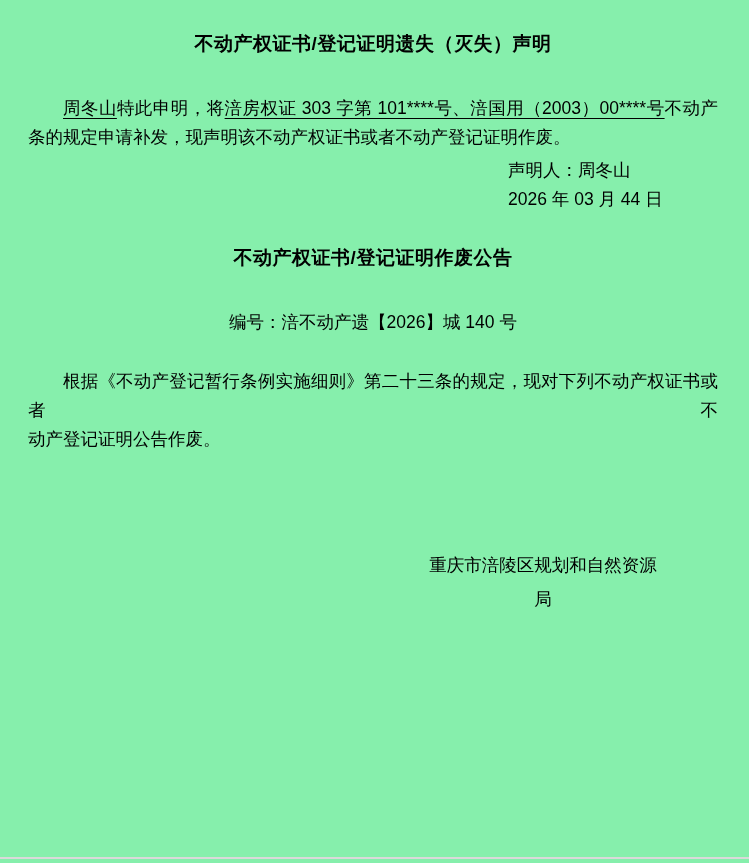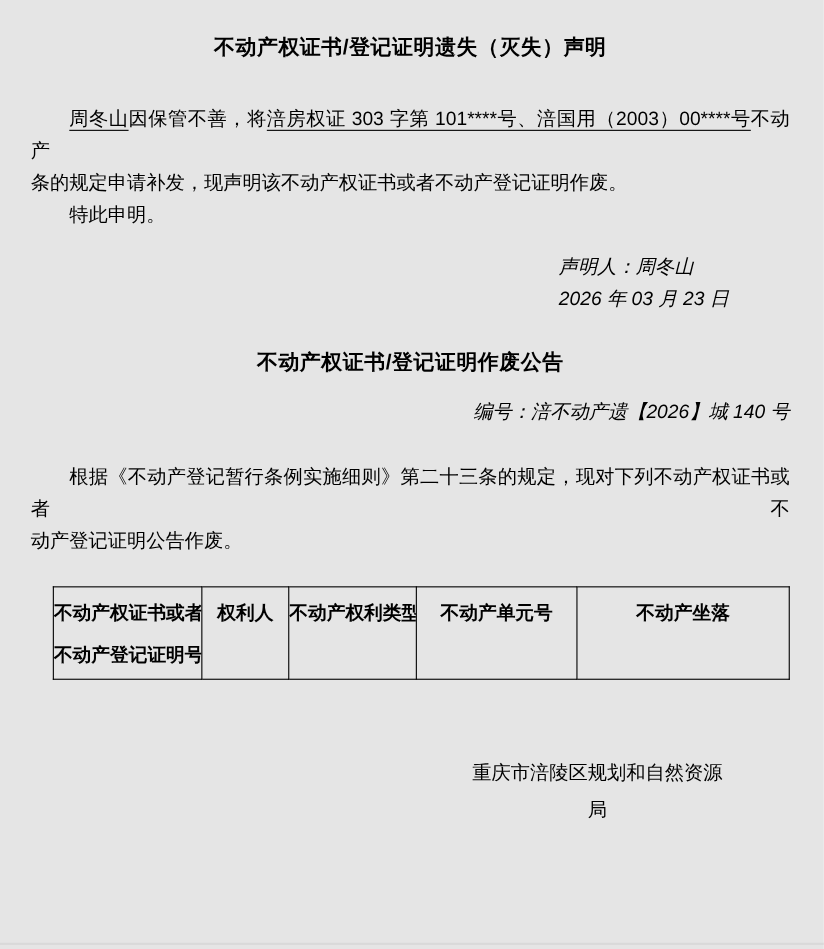--- a/index.html
+++ b/index.html
@@ -6,21 +6,21 @@
   html, body { background: #ffffff; }
   body {
     width: 749px;
     font-family: "Liberation Sans", "DejaVu Sans", sans-serif;
     color: #000000;
   }
   .page {
     position: relative;
     width: 749px;
     height: 863px;
-    background: #e5e5e5;
+    background: #86efac;
     padding: 0 31px 0 28px;
     overflow: hidden;
   }
   .doc-title {
     margin-top: 30px;
     font-size: 19px;
     font-weight: 700;
     line-height: 28px;
     text-align: center;
     letter-spacing: 0.5px;
@@ -36,32 +36,30 @@
     text-align-last: justify;
   }
   .lline { text-align: center; text-align-last: left; }
   .indent { text-indent: 2em; }
   .ul {
     text-decoration: underline;
     text-underline-offset: 4px;
     text-decoration-thickness: 1px;
   }
   .sig-block {
-    margin-top: 18px;
+    margin-top: 4px;
     margin-left: 480px;
     font-size: 17.5px;
     line-height: 29px;
-    font-style: italic;
   }
   .doc-no {
-    margin-top: 16px;
+    margin-top: 36px;
     font-size: 17.5px;
     line-height: 29px;
-    text-align: right;
-    font-style: italic;
+    text-align: center;
   }
   .para2 { margin-top: 30px; }
   table.cert-table {
     margin-top: 27px;
     margin-left: 20px;
     border-collapse: collapse;
     table-layout: fixed;
     width: 669px;
   }
   .cert-table th, .cert-table td {
@@ -103,57 +101,48 @@
 </style>
 </head>
 <body>
 
 <div class="page">
 
   <div class="doc-title">不动产权证书/登记证明遗失（灭失）声明</div>
 
   <div class="body-text para1">
     <div class="jline indent">
-      <span class="ul">周冬山</span><span>因保管不善，将</span><span class="ul">涪房权证 303 字第 101****号、涪国用（2003）00****号</span><span>不动产</span>
+      <span class="ul">周冬山</span><span>特此申明，将</span><span class="ul">涪房权证 303 字第 101****号、涪国用（2003）00****号</span><span>不动产</span>
     </div>
     <div class="lline">条的规定申请补发，现声明该不动产权证书或者不动产登记证明作废。</div>
-    <div class="lline indent">特此申明。</div>
   </div>
 
   <div class="sig-block">
     <div>声明人：周冬山</div>
-    <div>2026 年 03 月 23 日</div>
+    <div>2026 年 03 月 44 日</div>
   </div>
 
   <div class="doc-title second">不动产权证书/登记证明作废公告</div>
 
   <div class="doc-no">编号：涪不动产遗【2026】城 140 号</div>
 
   <div class="body-text para2">
     <div class="jline indent">根据《不动产登记暂行条例实施细则》第二十三条的规定，现对下列不动产权证书或者不</div>
     <div class="lline">动产登记证明公告作废。</div>
   </div>
 
   <table class="cert-table">
     <colgroup>
       <col style="width:135px">
       <col style="width:79px">
       <col style="width:116px">
       <col style="width:146px">
       <col style="width:193px">
     </colgroup>
     <tbody>
-      <tr>
-        <th>不动产权证书或者
-不动产登记证明号</th>
-        <th>权利人</th>
-        <th>不动产权利类型</th>
-        <th>不动产单元号</th>
-        <th>不动产坐落</th>
-      </tr>
     </tbody>
   </table>
 
   <div class="footer-block">
     <div>重庆市涪陵区规划和自然资源局</div>
 
   </div>
 
   <div class="bottom-edge"></div>
 </div>

